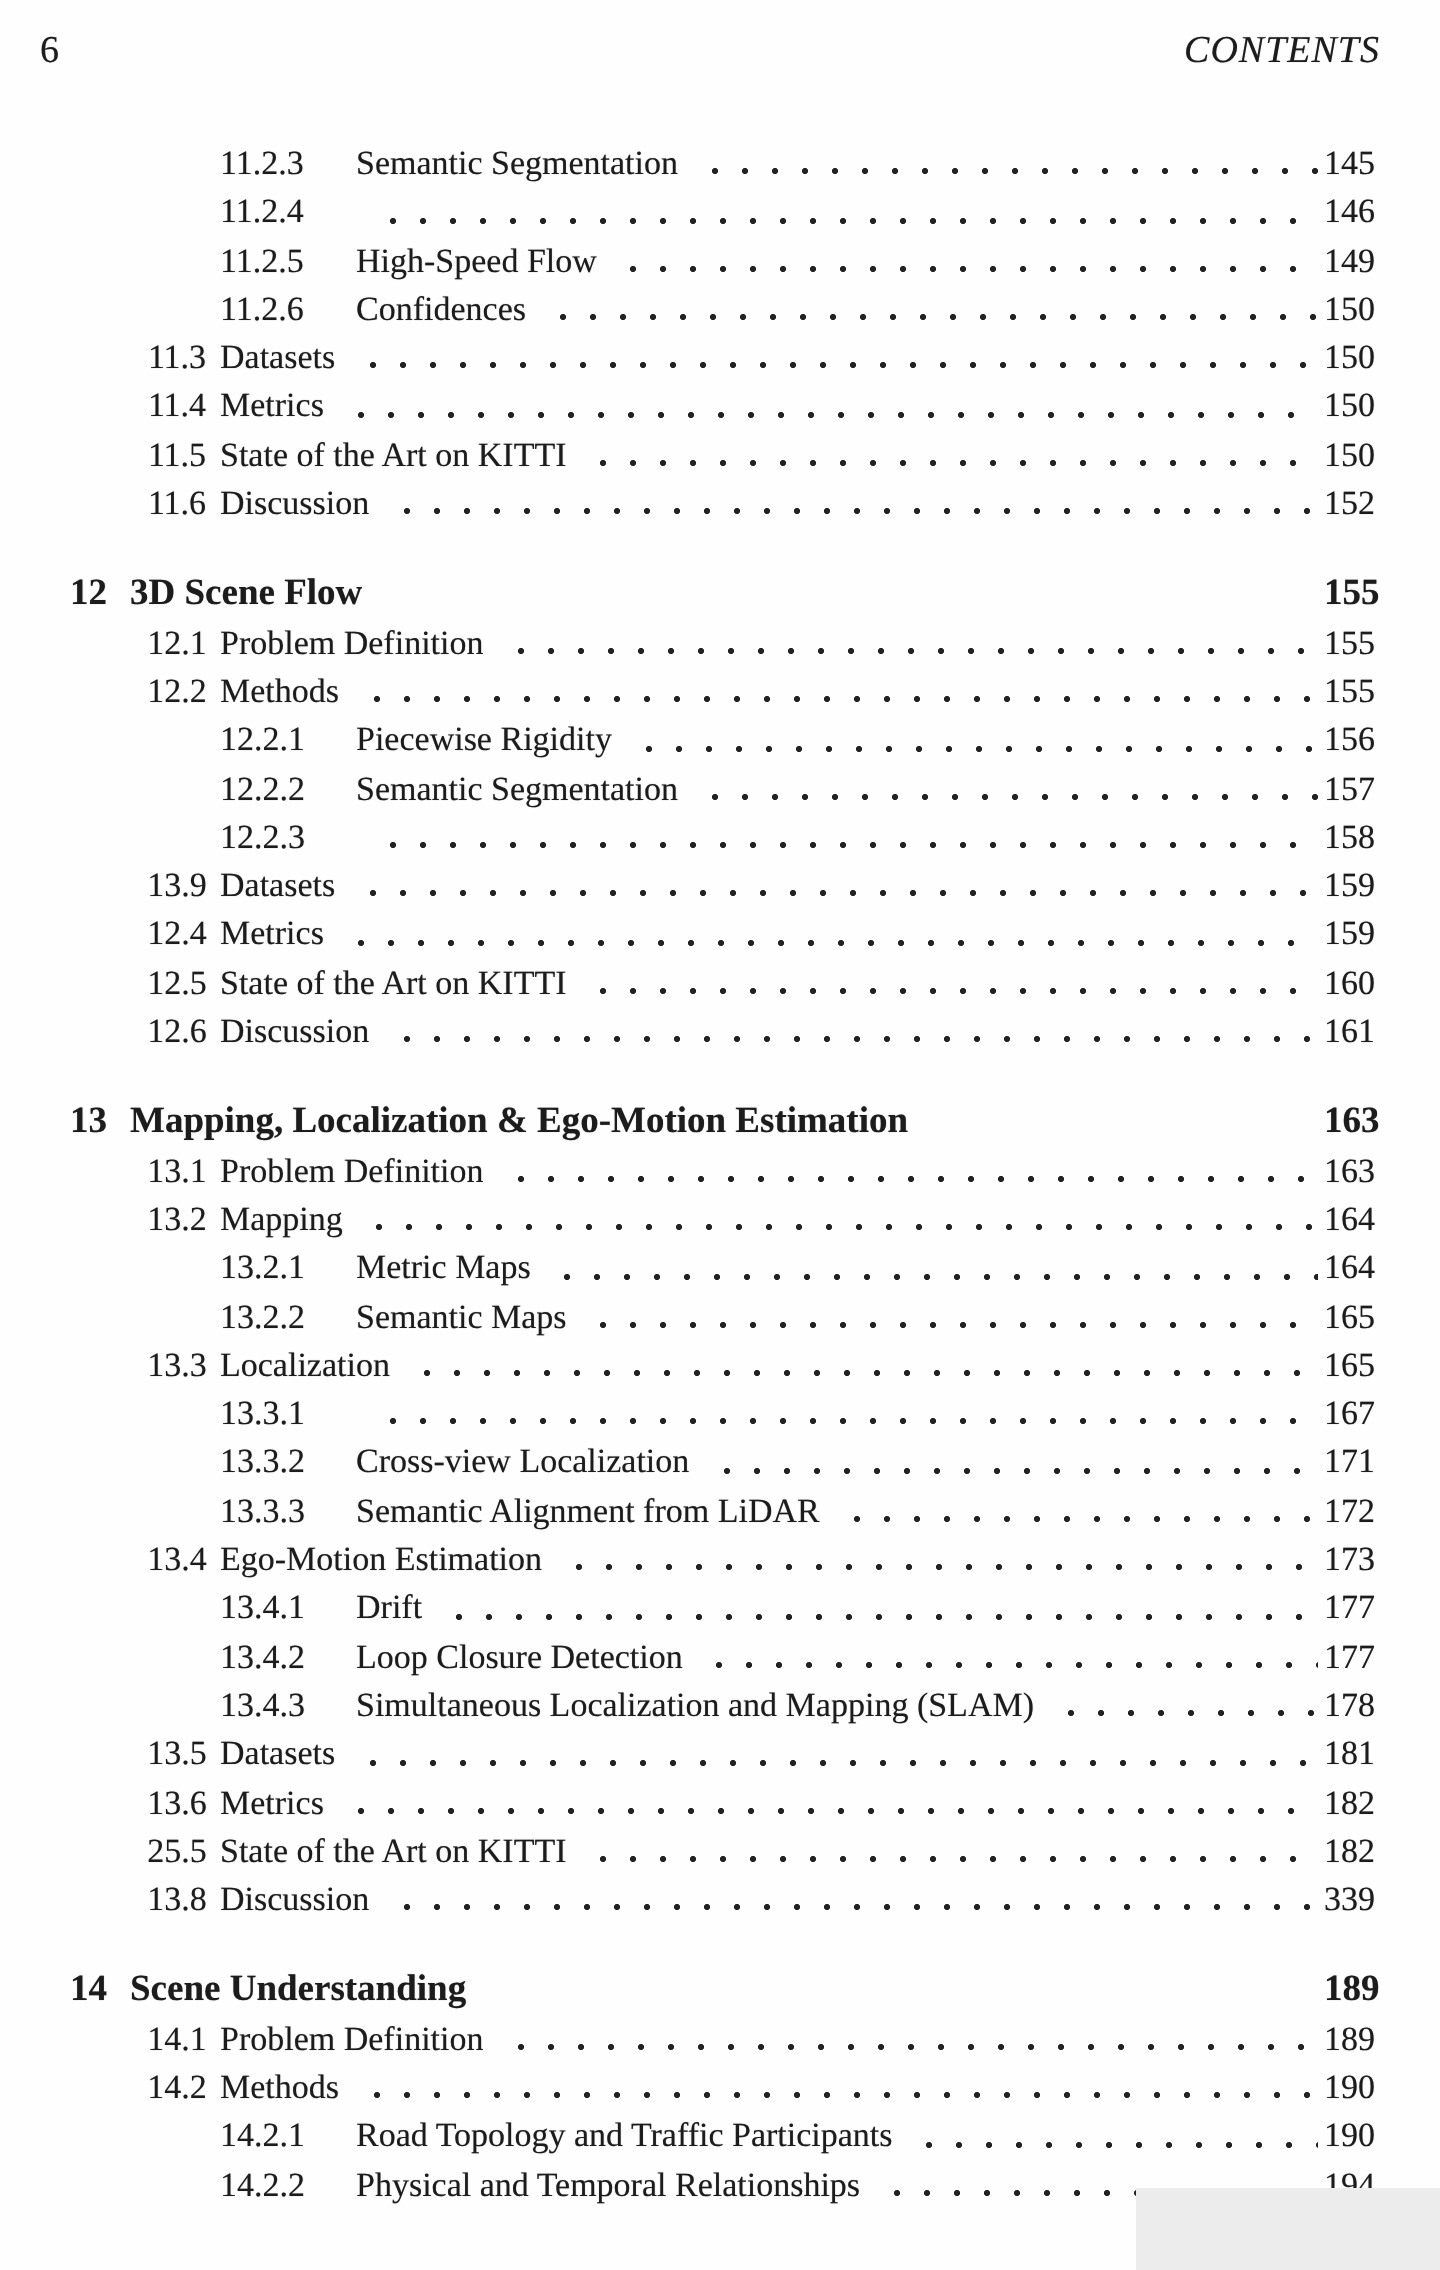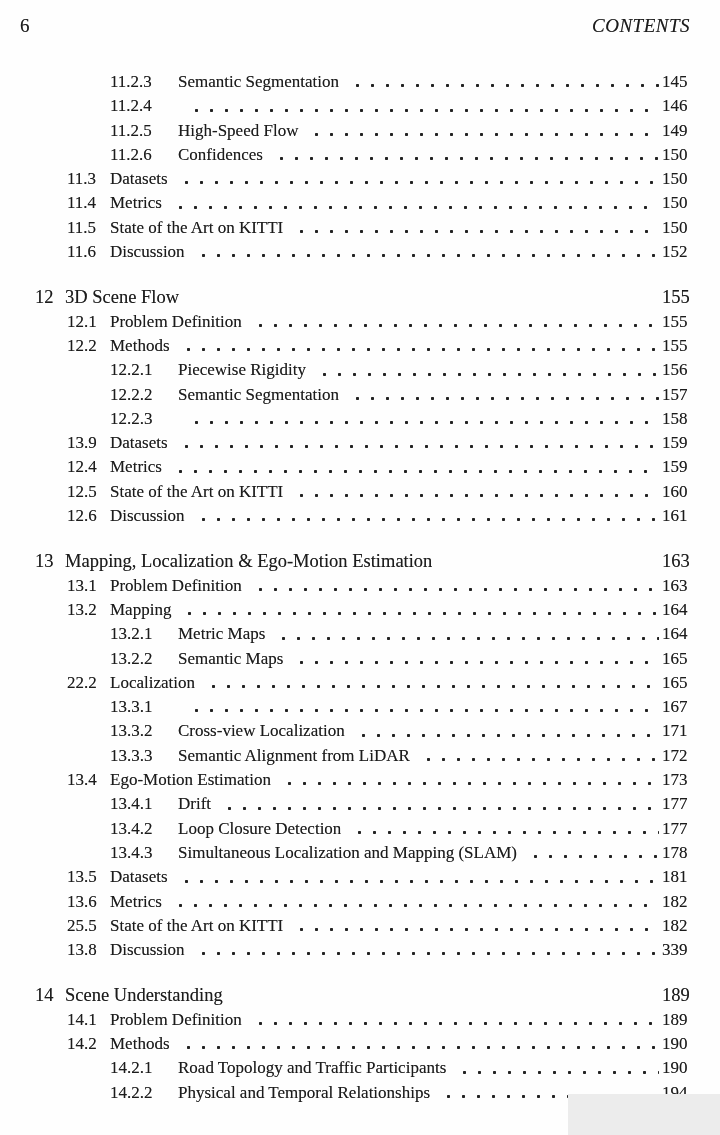--- a/index.html
+++ b/index.html
@@ -39,29 +39,29 @@
   }
   .toc-row {
     display: flex;
     align-items: baseline;
     line-height: 24.3px;
     font-size: 17px;
     text-shadow: 0 0 0.5px rgba(0,0,0,0.45);
     white-space: nowrap;
   }
   .toc-row.chapter {
-    font-weight: normal;
+    font-weight: bold;
     font-size: 18.5px;
     margin-top: 21px;
   }
   .toc-row.section    { padding-left: 32px; }
   .toc-row.subsection { padding-left: 75px; }
   .toc-row .num   { flex: 0 0 auto; }
   .toc-row.chapter .num    { width: 30px; }
-  .toc-row.section .num    { width: 43px; }
+  .toc-row.section .num    { width: 43px; text-align: center; }
   .toc-row.subsection .num { width: 68px; }
   .toc-row .title { flex: 0 0 auto; text-align: right; }
   .toc-row .leader {
     flex: 1 1 auto;
     align-self: stretch;
     margin-left: 7px;
     margin-right: 3px;
     background-image: radial-gradient(circle, #222 1.35px, transparent 1.75px);
     background-size: 15px 5px;
     background-repeat: repeat-x;
@@ -223,21 +223,21 @@
     <span class="leader"></span>
     <span class="pg">164</span>
   </div>
       <div class="toc-row subsection">
     <span class="num">13.2.2</span>
     <span class="title">Semantic Maps</span>
     <span class="leader"></span>
     <span class="pg">165</span>
   </div>
       <div class="toc-row section">
-    <span class="num">22.2</span>
+    <span class="num">13.3</span>
     <span class="title">Localization</span>
     <span class="leader"></span>
     <span class="pg">165</span>
   </div>
       <div class="toc-row subsection">
     <span class="num">13.3.1</span>
     <span class="leader"></span>
     <span class="pg">167</span>
   </div>
       <div class="toc-row subsection">

